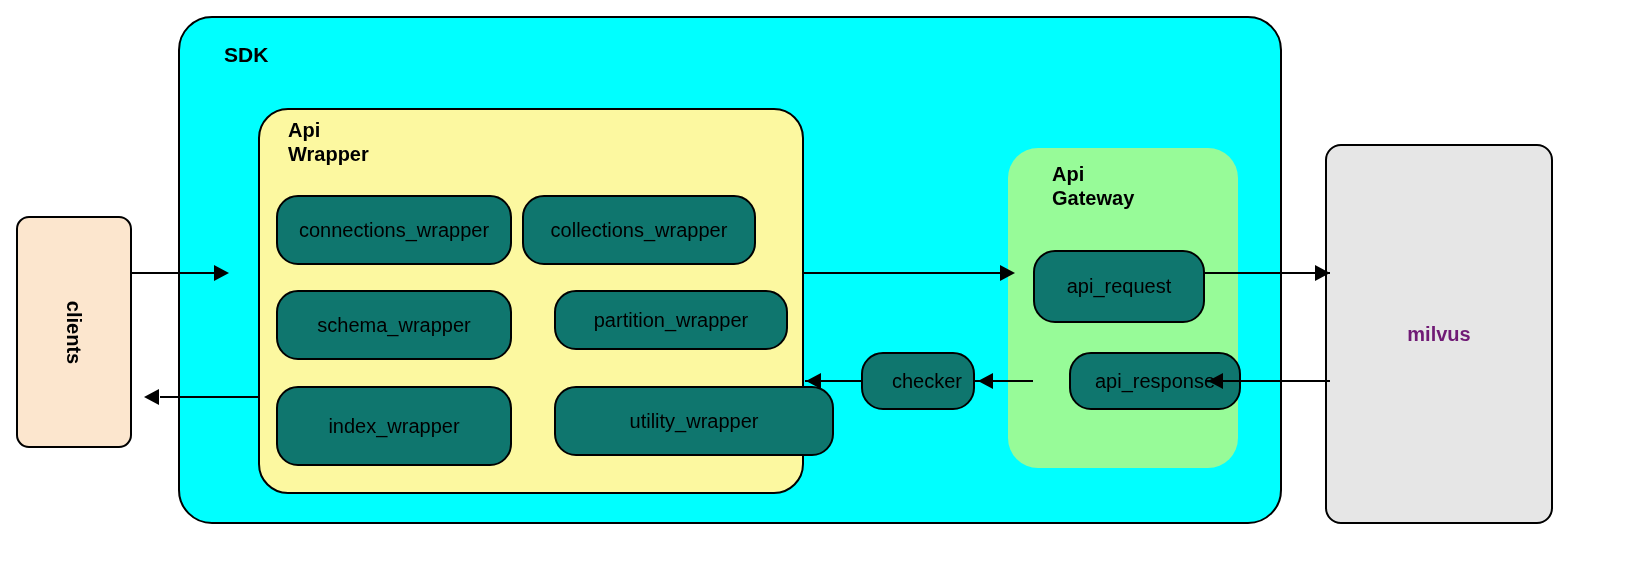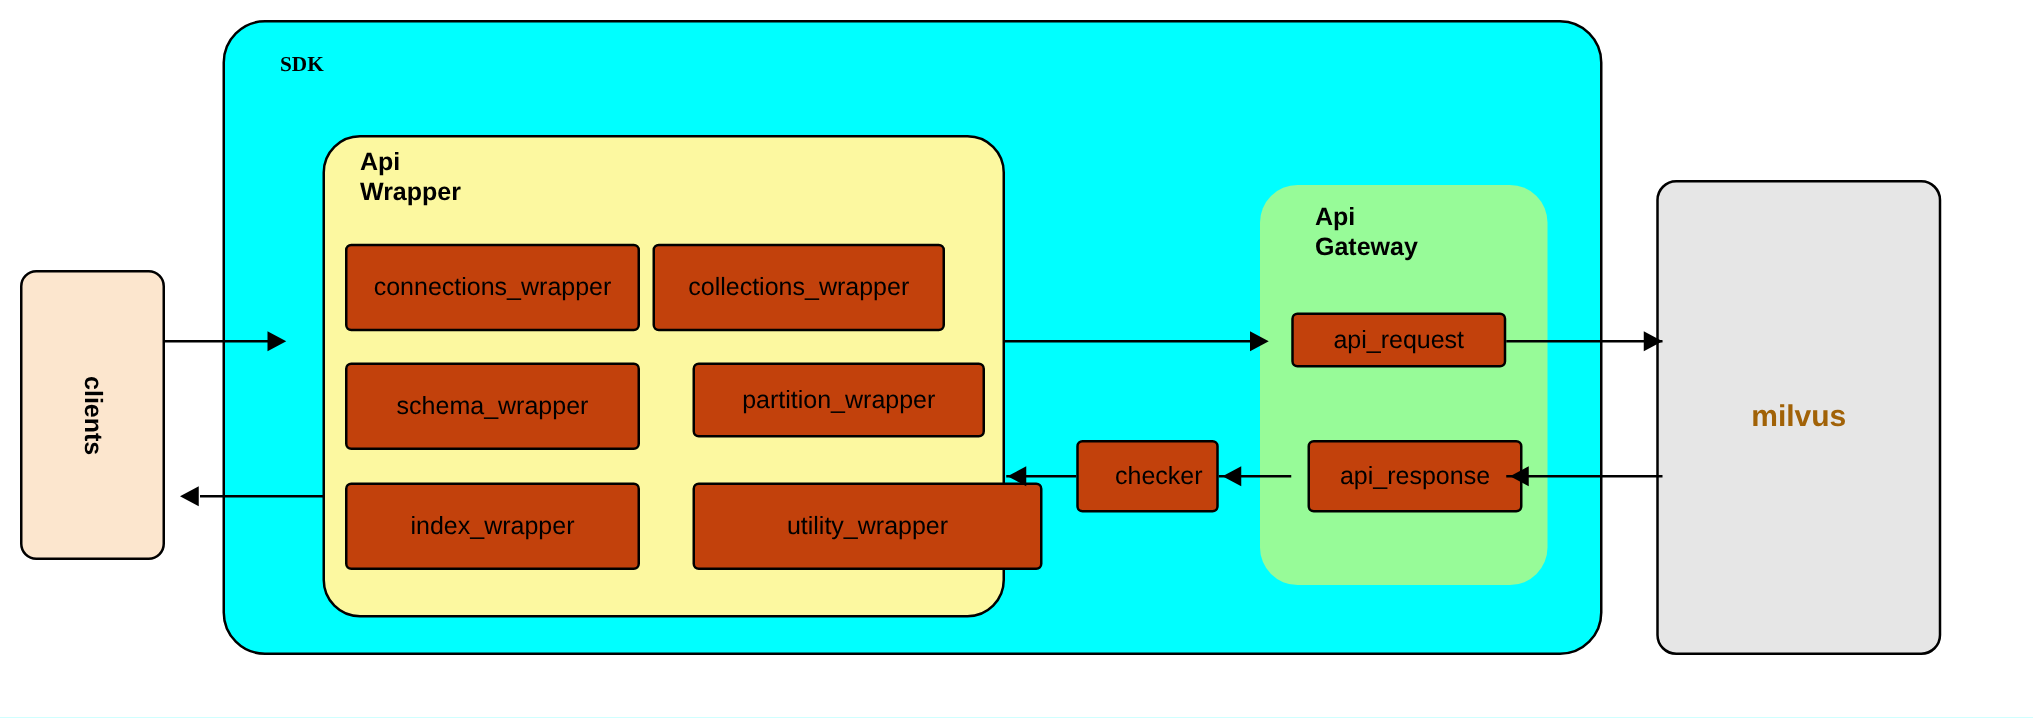--- a/index.html
+++ b/index.html
@@ -39,22 +39,21 @@
     position: absolute;
     font-weight: bold;
     color: #000000;
     line-height: 1.2;
     white-space: pre-line;
     text-align: left;
   }
   .sdk-label {
     left: 44px;
     top: 24px;
-    font-size: 17px;
-    font-family: Liberation Serif, serif;
+    font-size: 21px;
   }
 
   
   .wrapper-box {
     left: 258px;
     top: 108px;
     width: 546px;
     height: 386px;
     background: #fcf8a0;
     border: 2px solid #000000;
@@ -77,38 +76,38 @@
     border-radius: 30px;
   }
   .gateway-label {
     left: 44px;
     top: 14px;
     font-size: 20px;
   }
 
   
   .leaf {
-    background: #c2410c;
-    border: 2px solid #000000;
-    border-radius: 5px;
+    background: #0f766e;
+    border: 2px solid #000000;
+    border-radius: 22px;
     font-size: 20px;
     color: #000000;
   }
 
   
   .w-c1 { left: 276px; top: 195px; width: 236px; height: 70px; }
   .w-c2 { left: 276px; top: 290px; width: 236px; height: 70px; text-align: center; }
-  .w-c3 { left: 276px; top: 386px; width: 236px; height: 70px; }
+  .w-c3 { left: 276px; top: 386px; width: 236px; height: 80px; }
   .w-c4 { left: 522px; top: 195px; width: 234px; height: 70px; }
   .w-c5 { left: 554px; top: 290px; width: 234px; height: 60px; }
   .w-c6 { left: 554px; top: 386px; width: 280px; height: 70px; }
 
   
-  .g-req  { left: 1033px; top: 250px; width: 172px; height: 44px; }
-  .g-resp { left: 1046px; top: 352px; width: 172px; height: 58px; }
+  .g-req  { left: 1033px; top: 250px; width: 172px; height: 73px; }
+  .g-resp { left: 1069px; top: 352px; width: 172px; height: 58px; }
 
   
   .checker-box {
     left: 861px; top: 352px; width: 114px; height: 58px; padding-left: 18px;
   }
 
   
   .clients-box {
     left: 16px;
     top: 216px;
@@ -129,22 +128,22 @@
   
   .milvus-box {
     left: 1325px;
     top: 144px;
     width: 228px;
     height: 380px;
     background: #e6e6e6;
     border: 2px solid #000000;
     border-radius: 16px;
     font-weight: bold;
-    font-size: 24px;
-    color: #a16207;
+    font-size: 20px;
+    color: #701a75;
   }
 
   
   .conn {
     position: absolute;
     height: 0;
     border-top: 2px solid #000000;
   }
   .arrowhead {
     position: absolute;

